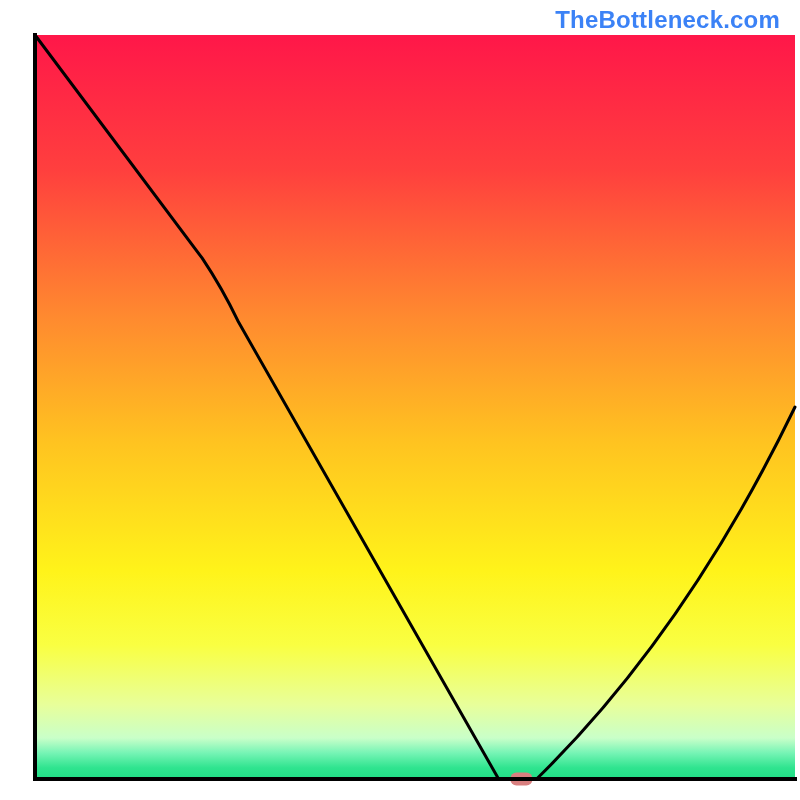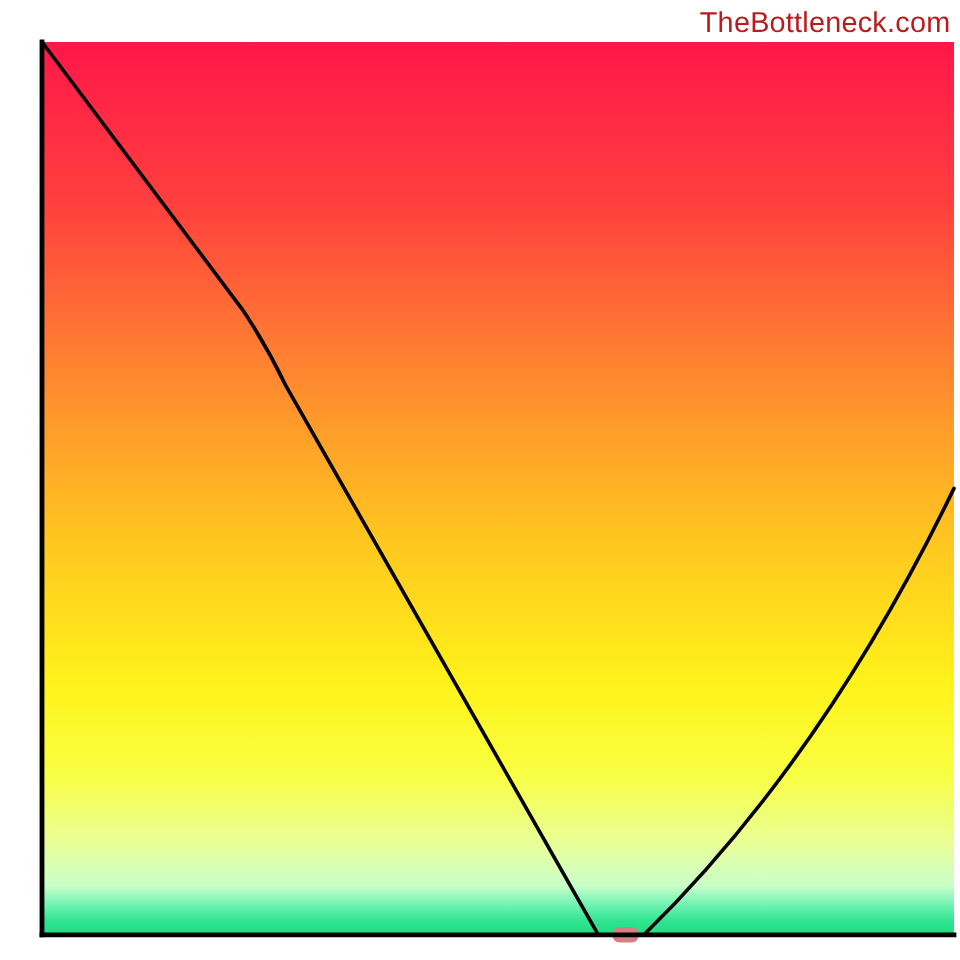--- a/index.html
+++ b/index.html
@@ -11,24 +11,24 @@
     font-family: Arial, Helvetica, sans-serif;
   }
   .container {
     position: relative;
     width: 800px;
     height: 800px;
   }
   .watermark {
     position: absolute;
     top: 6px;
-    right: 8px;
+    right: 20px;
     font-size: 24px;
-    font-weight: 400;
-    color: #b91c1c;
+    font-weight: 700;
+    color: #3b82f6;
     letter-spacing: 0.2px;
   }
   svg {
     display: block;
   }
 </style>
 </head>
 <body>
 
 <div class="container">

